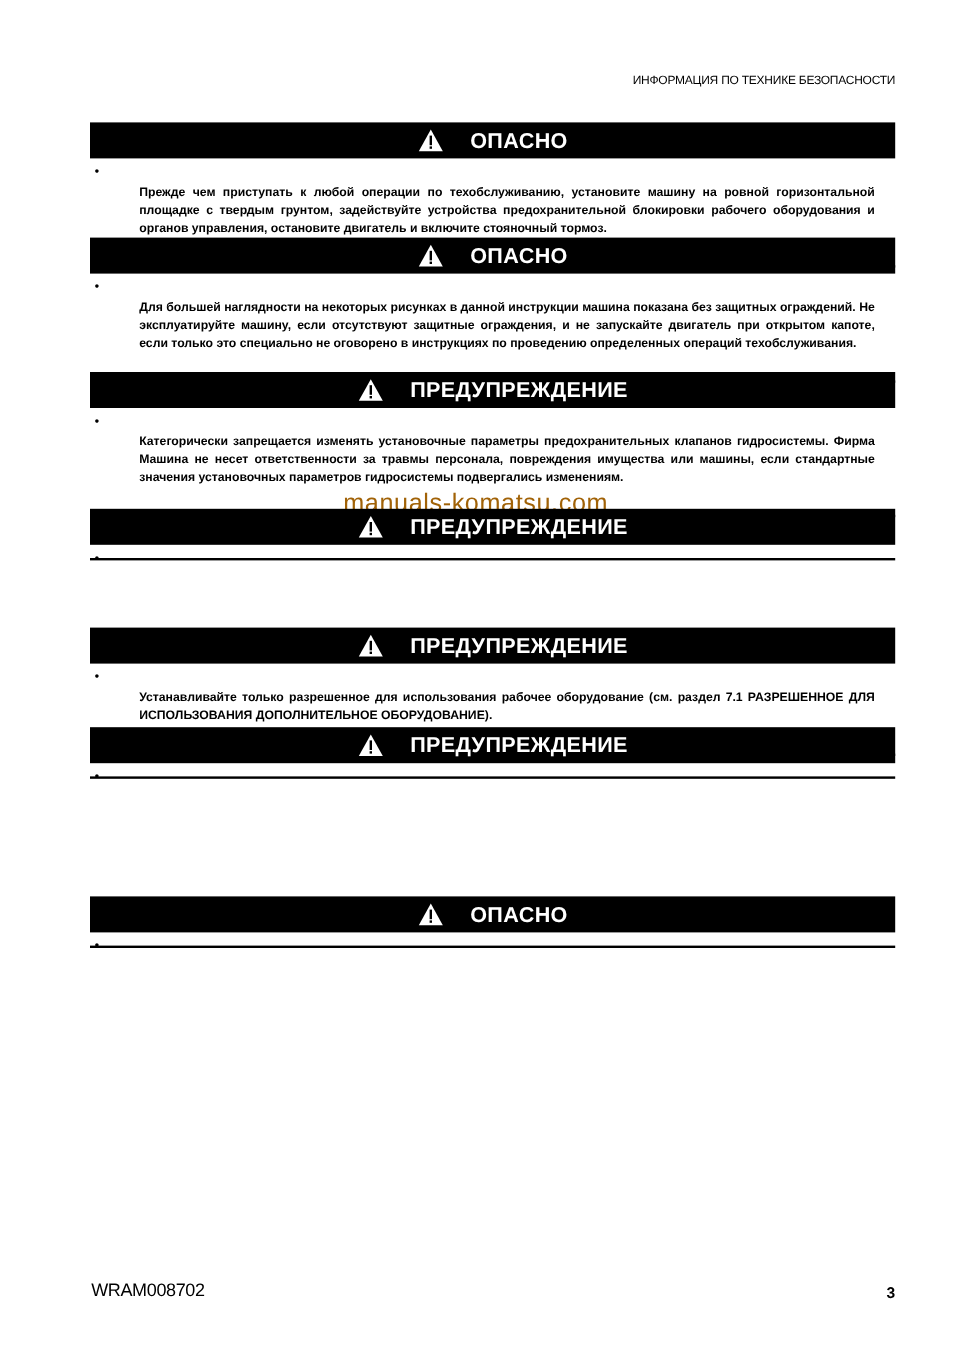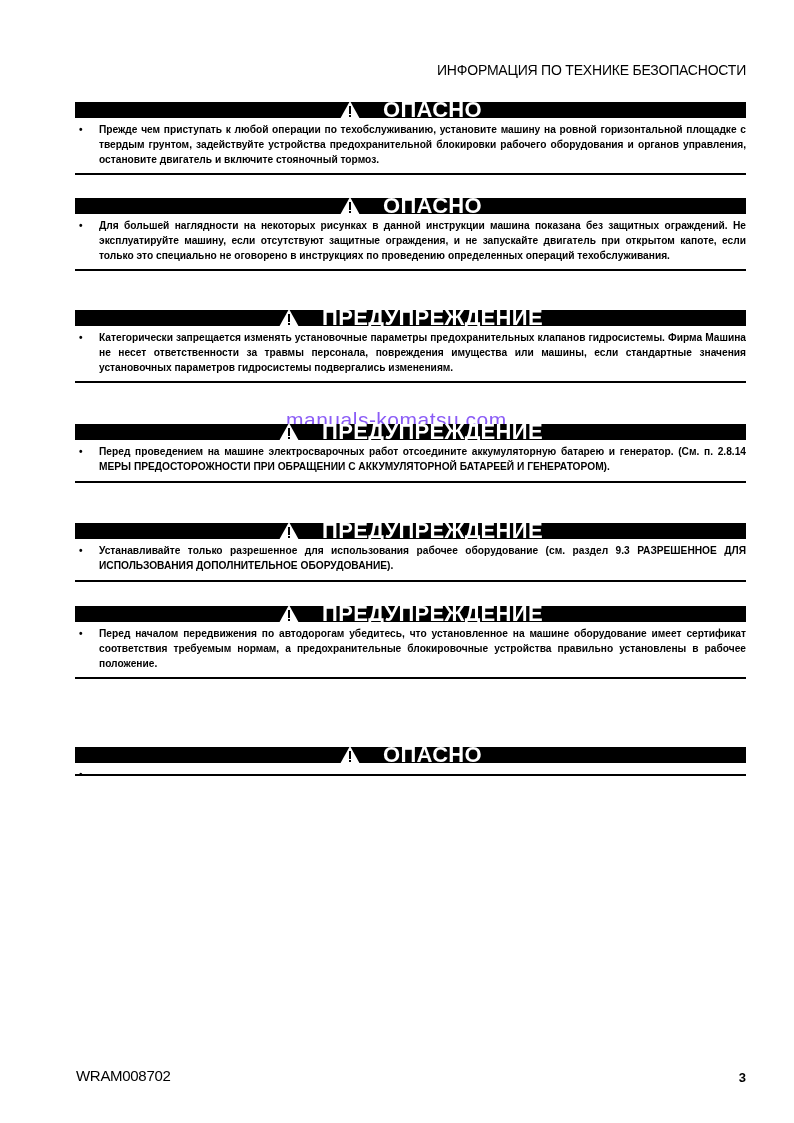--- a/index.html
+++ b/index.html
@@ -1,28 +1,28 @@
 <!DOCTYPE html>
 <html><head>
 <meta charset="utf-8">
 <style>
   html, body { margin: 0; padding: 0; background: #ffffff; }
   body { width: 794px; height: 1123px; position: relative; overflow: hidden;
          font-family: "Liberation Sans", "DejaVu Sans", sans-serif; color: #000; }
-  .header-title { position: absolute; right: 48px; top: 62px; font-size: 14px; letter-spacing: -0.2px; }
+  .header-title { position: absolute; right: 48px; top: 62px; font-size: 10px; letter-spacing: -0.2px; }
   .section { position: absolute; left: 75px; width: 671px; }
-  .banner { background: #000; color: #fff; height: 16px; display: flex; align-items: center; justify-content: center;
-            font-weight: bold; font-size: 22px; letter-spacing: 0.3px; }
+  .banner { background: #000; color: #fff; height: 30px; display: flex; align-items: center; justify-content: center;
+            font-weight: bold; font-size: 18px; letter-spacing: 0.3px; }
   .banner .warn { display: inline-block; width: 22px; height: 20px; margin-right: 22px; position: relative; }
   .banner .warn svg { display: block; }
   .body { position: relative; padding: 5px 0 6px 24px; font-size: 10.2px; font-weight: bold; line-height: 14.8px;
           text-align: justify; border-bottom: 2px solid #000; }
   .body .bullet { position: absolute; left: 4px; top: 5px; }
-  .body p { margin: 0; }
-  .watermark { position: absolute; left: 286px; top: 408px; font-size: 21px; color: #8b5cf6; letter-spacing: 0.5px; }
+  .body p { margin: 17px; }
+  .watermark { position: absolute; left: 286px; top: 408px; font-size: 21px; color: #a16207; letter-spacing: 0.5px; }
   .footer-code { position: absolute; left: 76px; bottom: 39px; font-size: 15px; letter-spacing: -0.3px; }
   .page-num { position: absolute; right: 48px; bottom: 38px; font-size: 13px; font-weight: bold; }
 </style>
 </head>
 <body>
 
 <div class="header-title">ИНФОРМАЦИЯ ПО ТЕХНИКЕ БЕЗОПАСНОСТИ</div>
 
 <div class="watermark">manuals-komatsu.com</div>
 
@@ -83,55 +83,53 @@
       <svg width="22" height="20" viewBox="0 0 22 20">
           <polygon points="11,1 21,19 1,19" fill="#fff"></polygon>
           <rect x="10" y="6" width="2" height="8" fill="#000"></rect>
           <rect x="10" y="15" width="2" height="2" fill="#000"></rect>
         </svg>
     </span>
     <span>ПРЕДУПРЕЖДЕНИЕ</span>
   </div>
   <div class="body">
     <span class="bullet">•</span>
-    <p>Перед проведением на машине электросварочных работ отсоедините аккумуляторную батарею и генератор. (См. п. 2.8.14 МЕРЫ ПРЕДОСТОРОЖНОСТИ ПРИ ОБРАЩЕНИИ С АККУМУЛЯТОРНОЙ БАТАРЕЕЙ И ГЕНЕРАТОРОМ).</p>
   </div>
 </div>
 
 <div class="section" style="top:523px;">
   <div class="banner">
     <span class="warn">
       <svg width="22" height="20" viewBox="0 0 22 20">
           <polygon points="11,1 21,19 1,19" fill="#fff"></polygon>
           <rect x="10" y="6" width="2" height="8" fill="#000"></rect>
           <rect x="10" y="15" width="2" height="2" fill="#000"></rect>
         </svg>
     </span>
     <span>ПРЕДУПРЕЖДЕНИЕ</span>
   </div>
   <div class="body">
     <span class="bullet">•</span>
-    <p>Устанавливайте только разрешенное для использования рабочее оборудование (см. раздел 9.3 РАЗРЕШЕННОЕ ДЛЯ ИСПОЛЬЗОВАНИЯ ДОПОЛНИТЕЛЬНОЕ ОБОРУДОВАНИЕ).</p>
+    <p>Устанавливайте только разрешенное для использования рабочее оборудование (см. раздел 7.1 РАЗРЕШЕННОЕ ДЛЯ ИСПОЛЬЗОВАНИЯ ДОПОЛНИТЕЛЬНОЕ ОБОРУДОВАНИЕ).</p>
   </div>
 </div>
 
 <div class="section" style="top:606px;">
   <div class="banner">
     <span class="warn">
       <svg width="22" height="20" viewBox="0 0 22 20">
           <polygon points="11,1 21,19 1,19" fill="#fff"></polygon>
           <rect x="10" y="6" width="2" height="8" fill="#000"></rect>
           <rect x="10" y="15" width="2" height="2" fill="#000"></rect>
         </svg>
     </span>
     <span>ПРЕДУПРЕЖДЕНИЕ</span>
   </div>
   <div class="body">
     <span class="bullet">•</span>
-    <p>Перед началом передвижения по автодорогам убедитесь, что установленное на машине оборудование имеет сертификат соответствия требуемым нормам, а предохранительные блокировочные устройства правильно установлены в рабочее положение.</p>
   </div>
 </div>
 
 <div class="section" style="top:747px;">
   <div class="banner">
     <span class="warn">
       <svg width="22" height="20" viewBox="0 0 22 20">
           <polygon points="11,1 21,19 1,19" fill="#fff"></polygon>
           <rect x="10" y="6" width="2" height="8" fill="#000"></rect>
           <rect x="10" y="15" width="2" height="2" fill="#000"></rect>

